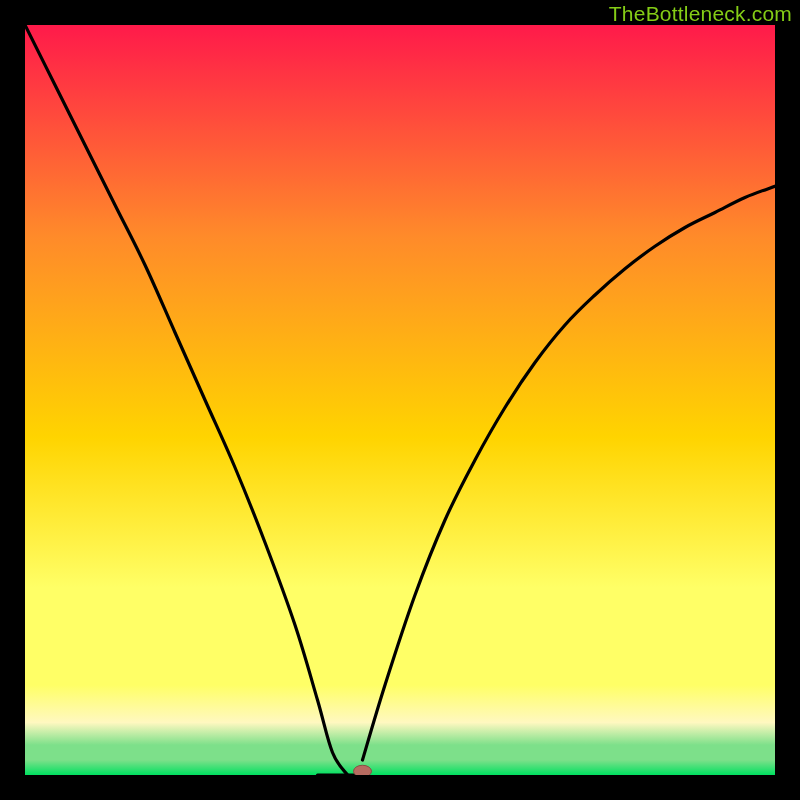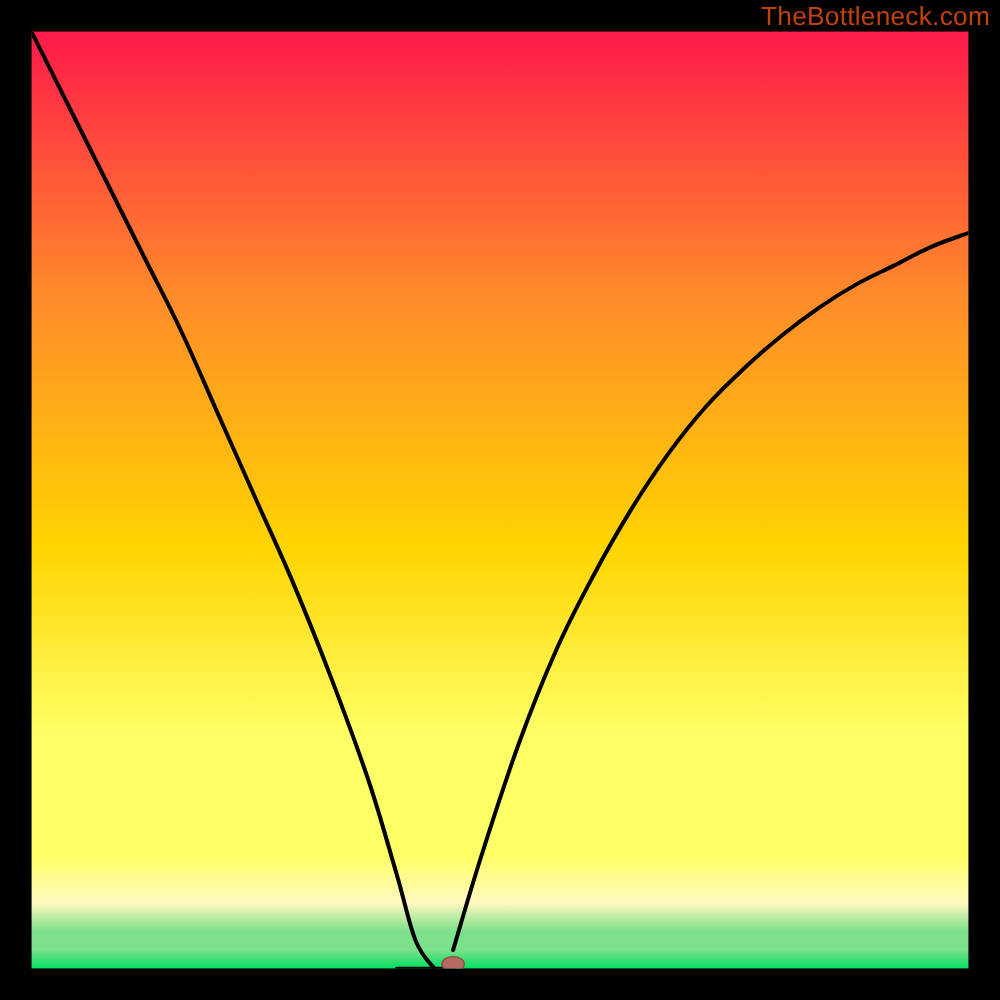--- a/index.html
+++ b/index.html
@@ -22,21 +22,21 @@
     left: 25px;
     top: 25px;
     width: 750px;
     height: 750px;
     overflow: hidden;
   }
   .watermark {
     position: absolute;
     top: 2px;
     right: 8px;
-    color: #c2410c;
+    color: #84cc16;
     font-size: 21px;
     font-weight: 500;
     letter-spacing: 0.2px;
     z-index: 10;
   }
   svg { display: block; }
 </style>
 </head>
 <body>
 <div class="outer">

